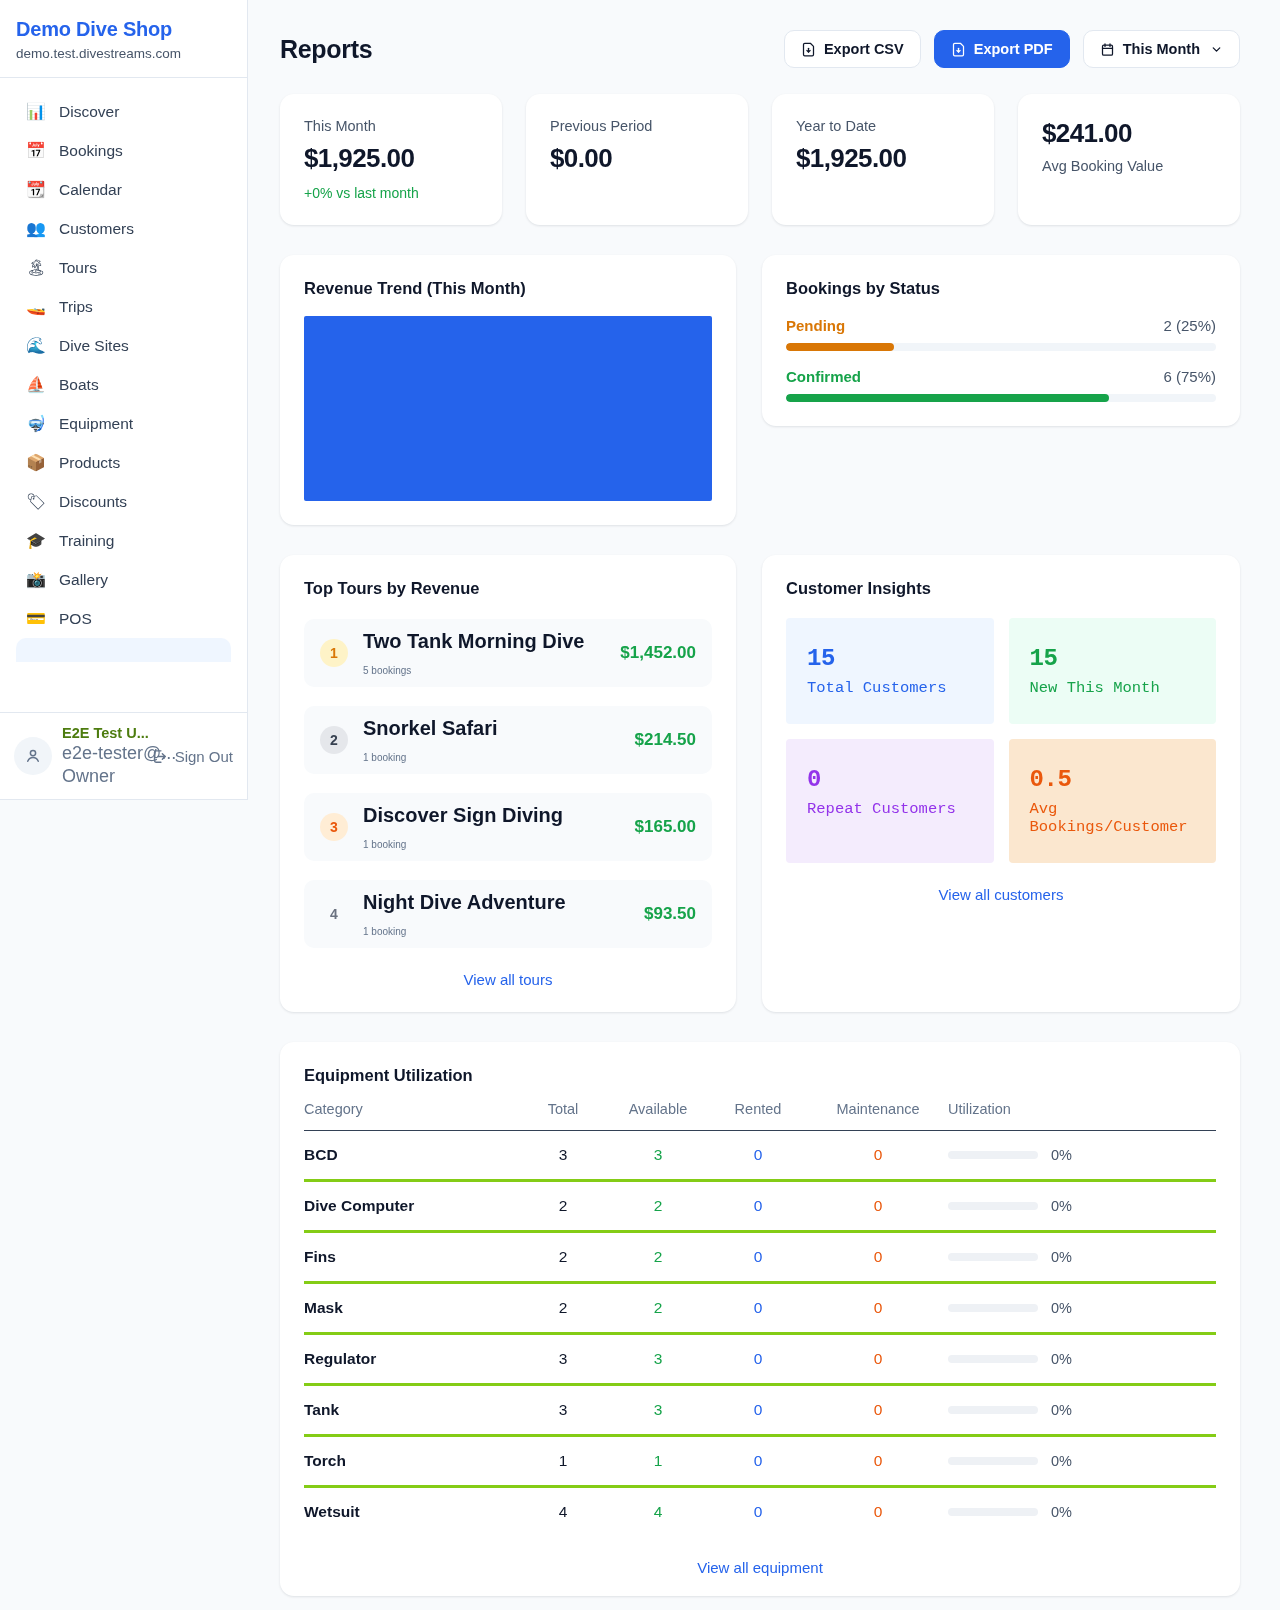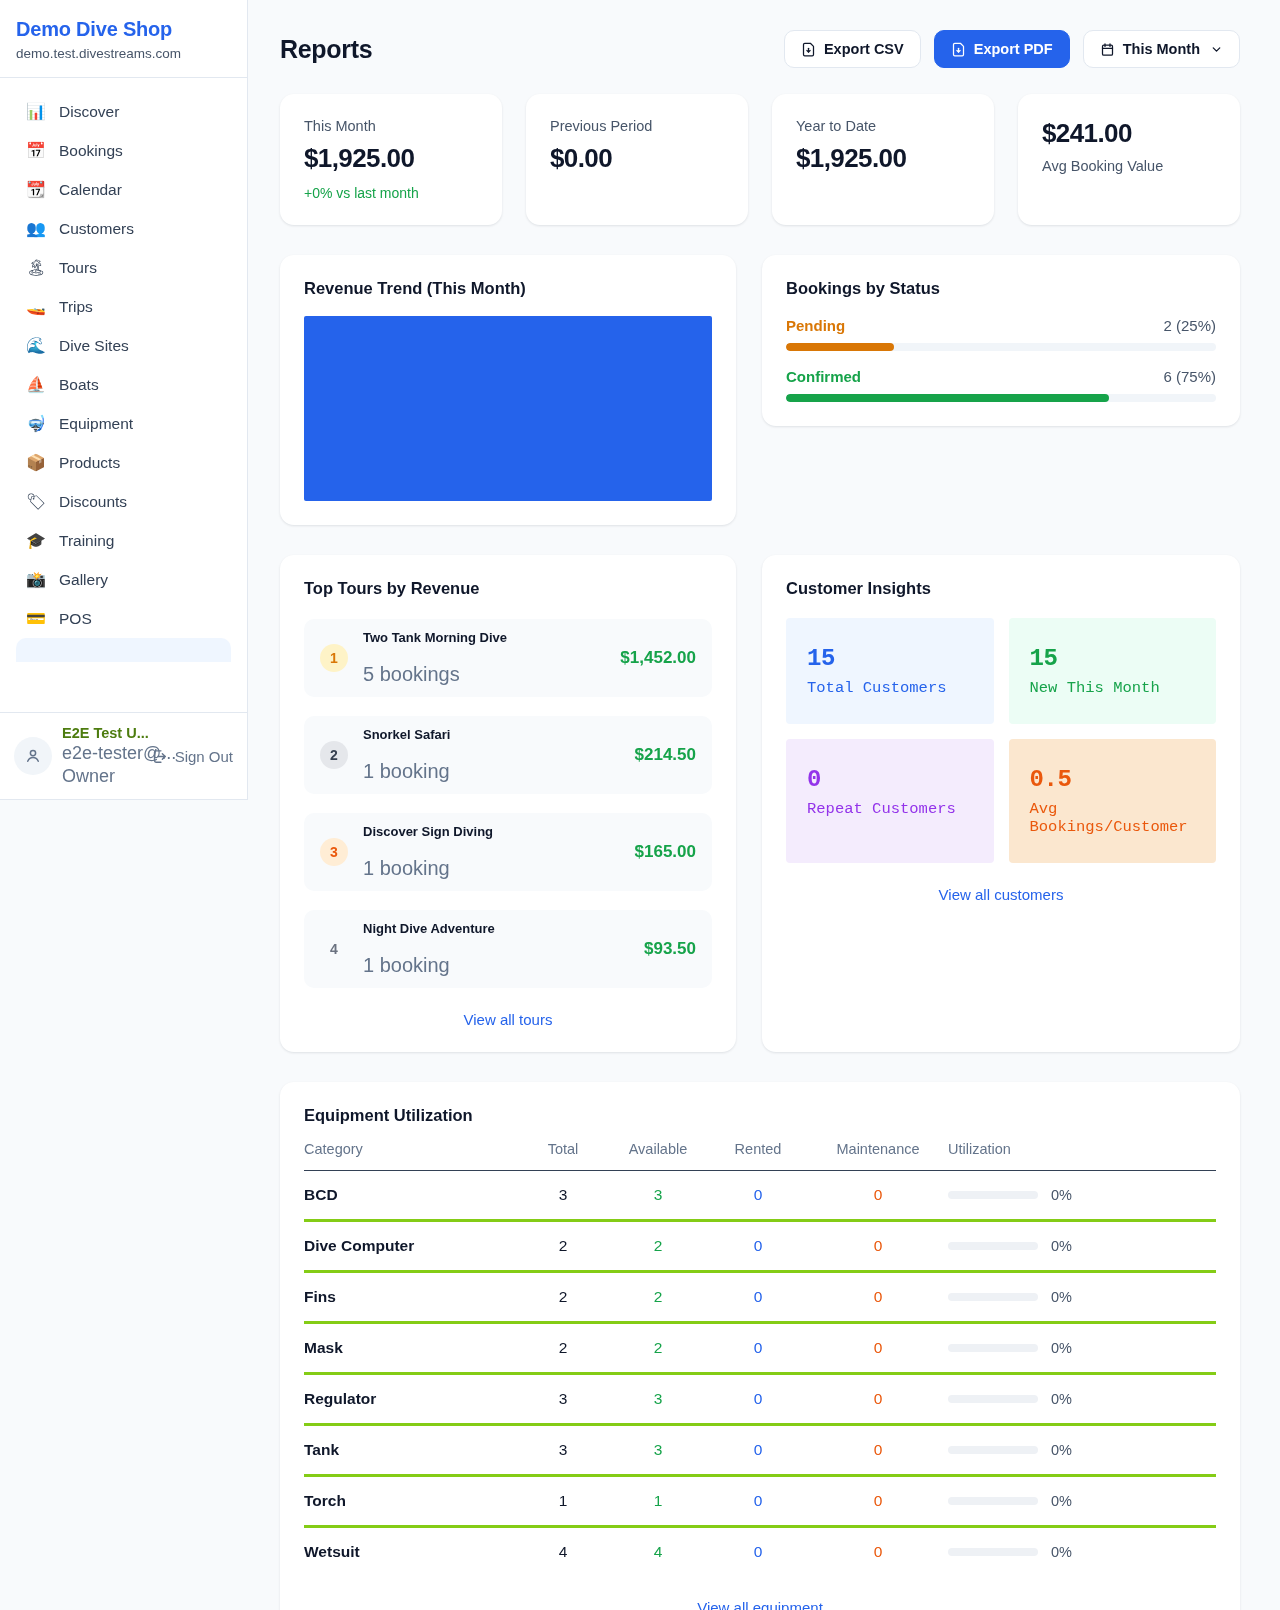--- a/index.html
+++ b/index.html
@@ -97,22 +97,22 @@
     display:flex; align-items:center; gap:15px;
     background:#f8fafc; border-radius:10px;
     padding:11px 16px; margin-top:19px; cursor:pointer;
   }
   .tour-row.first { margin-top:21px; }
   .rank {
     width:28px; height:28px; border-radius:50%; flex:0 0 auto;
     display:flex; align-items:center; justify-content:center;
     font-size:14px; font-weight:600;
   }
-  .tour-name { font-size:13px; font-weight:600; color:#0f172a; }
-  .tour-sub { font-size:20px; color:#64748b; margin-top:18px; }
+  .tour-name { font-size:20px; font-weight:600; color:#0f172a; }
+  .tour-sub { font-size:10px; color:#64748b; margin-top:12px; }
   .tour-amount { margin-left:auto; font-size:17px; font-weight:700; color:#16a34a; }
   .view-link { display:block; text-align:center; color:#2563eb; font-size:15px; margin-top:23px; cursor:pointer; text-decoration:none; }
   
   .tiles { display:grid; grid-template-columns:1fr 1fr; gap:15px; margin-top:20px; }
   .tile { border-radius:4px; padding:27px 21px;font-family:Liberation Mono, monospace; }
   .tile-value { font-size:24px; font-weight:800; letter-spacing:-0.4px; }
   .tile-label { font-size:15.5px; font-weight:500; margin-top:7px; }
   
   .equip-card { padding:24px 24px 20px; }
   .equip-grid { display:grid; grid-template-columns:1fr 90px 100px 100px 140px 268px; align-items:center; }

